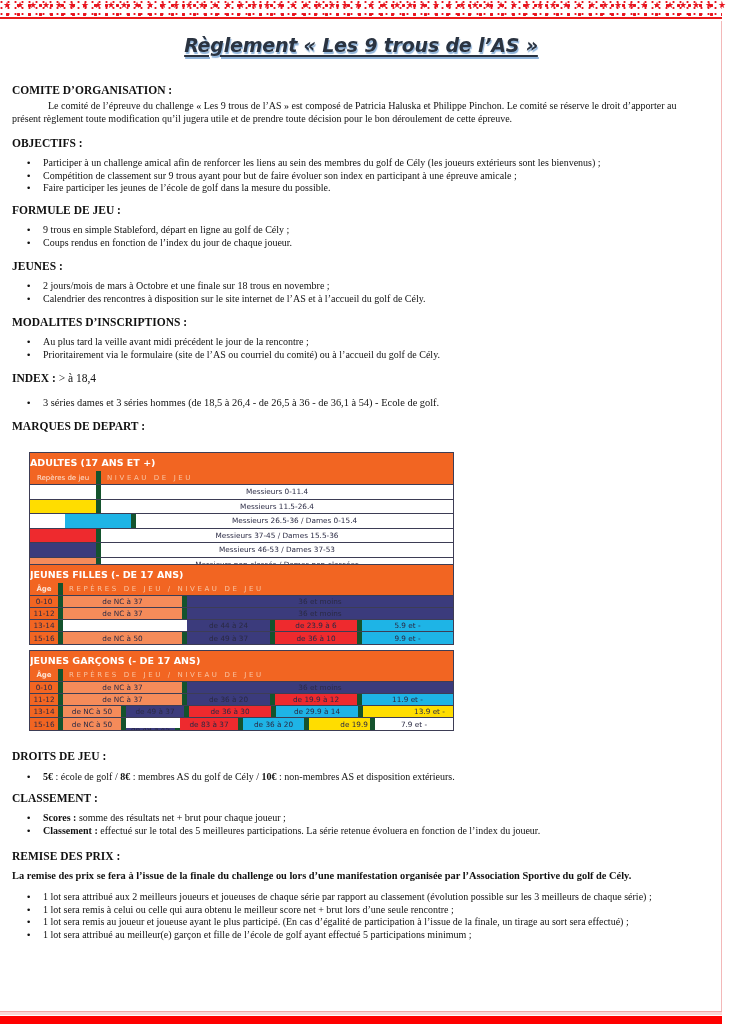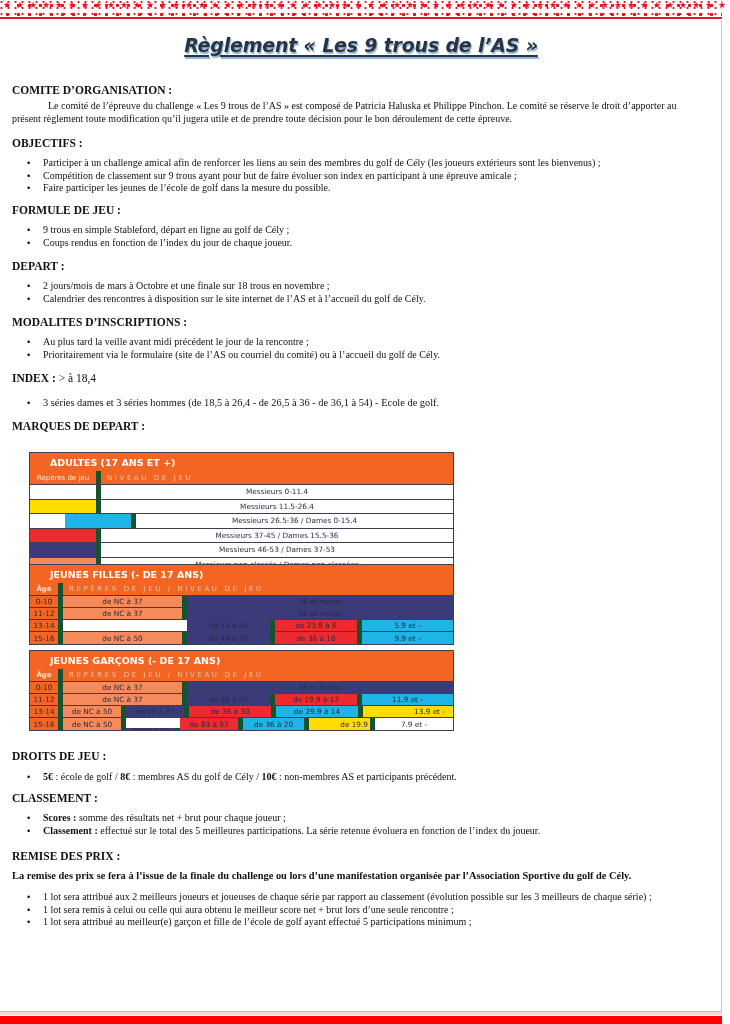--- a/index.html
+++ b/index.html
@@ -51,21 +51,21 @@
   }
   .bold { font-weight: bold; }
   .remise-lead { position: absolute; left: 12px; font-weight: bold; font-size: 10.4px; }
 
   
   .tbl { position: absolute; left: 29px; width: 425px; border: 1.5px solid #3d3d55; font-family: "DejaVu Sans", sans-serif; }
   .tbl .trow { display: flex; height: 16px; border-bottom: 1px solid #3d3d55; }
   .tbl .trow:last-child { border-bottom: none; }
   .tbl .cell { display: flex; align-items: center; justify-content: center; font-size: 7.3px; color: #2a2a44; border-right: 5px solid #14532d; white-space: nowrap; overflow: hidden; }
   .tbl .cell:last-child { border-right: none; }
-  .tbl .head-title { height: 18px; background: #f26522; color: #fff; font-weight: bold; font-size: 9.5px; padding-left: 20px; justify-content: flex-start; border-right: none; width: 100%; }
+  .tbl .head-title { height: 18px; background: #f26522; color: #fff; font-weight: bold; font-size: 9.5px; padding-left: 0; justify-content: flex-start; border-right: none; width: 100%; }
   .tbl .head-sub { background: #f26522; color: #fde3d2; font-size: 7px; }
   .tbl .head-sub.spaced { letter-spacing: 2.6px; justify-content: flex-start; padding-left: 6px; color: #f8c3a2; }
   .c-white { background: #ffffff; color: #2a2a44; }
   .c-yellow { background: #ffdd00; color: #2a2a44; padding-left: 43px; }
   .c-cyan { background: #1eb4e6; color: #b6e8f8; }
   .c-red { background: #ee2a2e; color: #f9b5b5; }
   .c-navy { background: #3b3b7c; color: #e8e8f4; }
   .c-salmon { background: #f58b5a; color: #fbd4c1; }
   .c-orange { background: #f26522; color: #fcd0b6; }
 </style>
@@ -143,21 +143,21 @@
   <li>Compétition de classement sur 9 trous ayant pour but de faire évoluer son index en participant à une épreuve amicale ;</li>
   <li>Faire participer les jeunes de l’école de golf dans la mesure du possible.</li>
 </ul>
 
 <div class="section-head" style="top:204px">FORMULE DE JEU :</div>
 <ul class="bullets" style="top:224px">
   <li>9 trous en simple Stableford, départ en ligne au golf de Cély ;</li>
   <li> Coups rendus en fonction de l’index du jour de chaque joueur.</li>
 </ul>
 
-<div class="section-head" style="top:260px">DEPART :</div>
+<div class="section-head" style="top:260px">JEUNES :</div>
 <ul class="bullets" style="top:280px">
   <li>2 jours/mois de mars à Octobre et une finale sur 18 trous en novembre ;</li>
   <li>Calendrier des rencontres à disposition sur le site internet de l’AS et à l’accueil du golf de Cély.</li>
 </ul>
 
 <div class="section-head" style="top:316px">MODALITES D’INSCRIPTIONS :</div>
 <ul class="bullets" style="top:336px">
   <li>Au plus tard la veille avant midi précédent le jour de la rencontre ;</li>
   <li>Prioritairement via le formulaire (site de l’AS ou courriel du comité) ou à l’accueil du golf de Cély.</li>
 </ul>
@@ -279,31 +279,32 @@
         <div class="cell c-red" style="width: 63px;">de 83 à 37</div>
         <div class="cell c-cyan" style="width: 66px;">de 36 à 20</div>
         <div class="cell c-yellow" style="width: 66px;">de 19.9 à 8</div>
         <div class="cell c-white" style="width: 68px; flex: 1 1 0%;">7.9 et -</div>
       </div>
     </div>
 </div>
 
 <div class="section-head" style="top:750px">DROITS DE JEU :</div>
 <ul class="bullets" style="top:771px">
-  <li><span class="bold">5€</span><span> : école de golf / </span><span class="bold">8€</span><span> : membres AS du golf de Cély / </span><span class="bold">10€</span><span> : non-membres AS et participants précédent.</span></li>
+  <li><span class="bold">5€</span><span> : école de golf / </span><span class="bold">8€</span><span> : membres AS du golf de Cély / </span><span class="bold">10€</span><span> : non-membres AS et disposition extérieurs.</span></li>
 </ul>
 
 <div class="section-head" style="top:792px">CLASSEMENT :</div>
 <ul class="bullets" style="top:812px">
   <li><span class="bold">Scores :</span><span> somme des résultats net + brut pour chaque joueur ;</span></li>
   <li><span class="bold">Classement :</span><span> effectué sur le total des 5 meilleures participations. La série retenue évoluera en fonction de l’index du joueur.</span></li>
 </ul>
 
 <div class="section-head" style="top:850px">REMISE DES PRIX :</div>
 <div class="remise-lead" style="top:870px">La remise des prix se fera à l’issue de la finale du challenge ou lors d’une manifestation organisée par l’Association Sportive du golf de Cély.</div>
 <ul class="bullets" style="top:891px">
   <li>1 lot sera attribué aux 2 meilleurs joueurs et joueuses de chaque série par rapport au classement (évolution possible sur les 3 meilleurs de chaque série) ;</li>
   <li>1 lot sera remis à celui ou celle qui aura obtenu le meilleur score net + brut lors d’une seule rencontre ;</li>
+  <li>1 lot sera remis au joueur et joueuse ayant le plus participé. (En cas d’égalité de participation à l’issue de la finale, un tirage au sort sera effectué) ;</li>
   <li>1 lot sera attribué au meilleur(e) garçon et fille de l’école de golf ayant effectué 5 participations minimum ;</li>
 </ul>
 
 <div class="bottom-band-light"></div>
 <div class="bottom-band"></div>
 
 </body></html>

